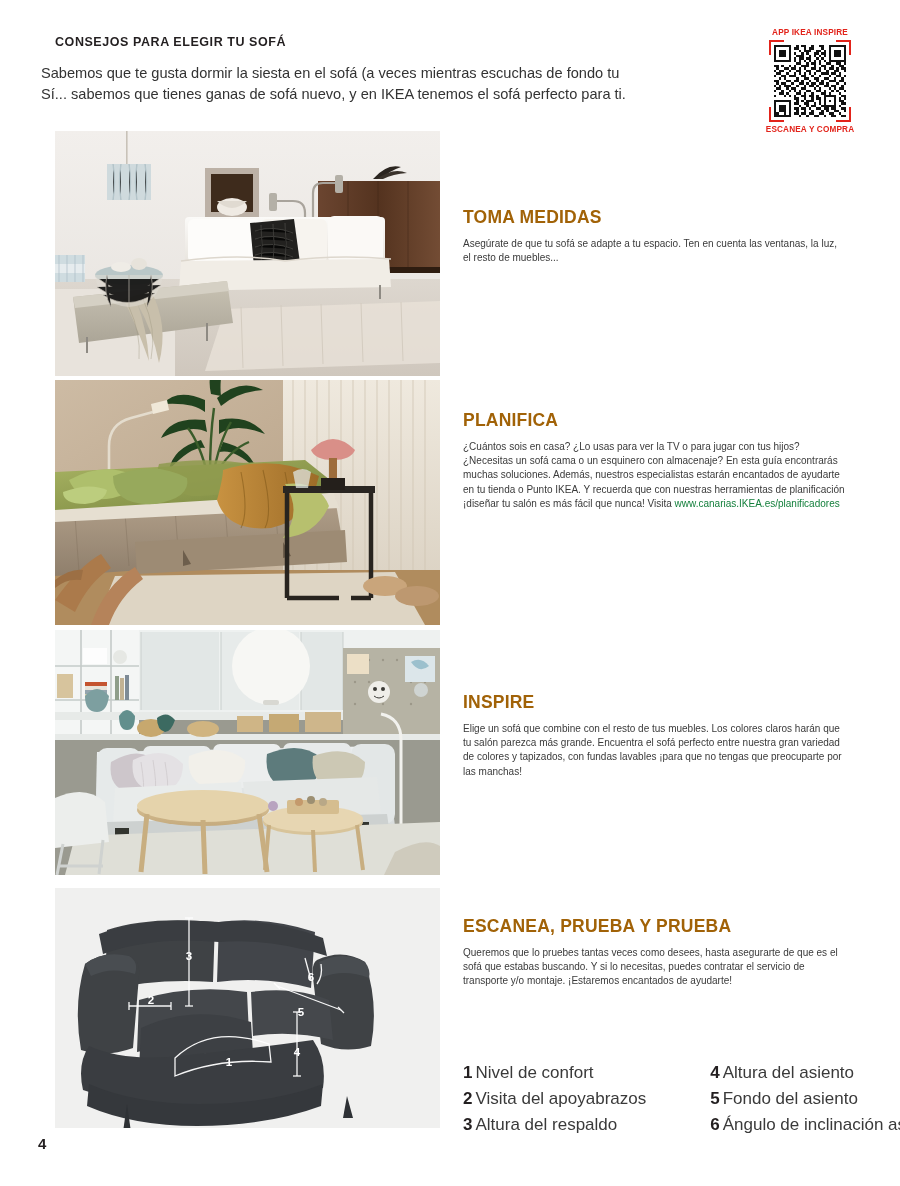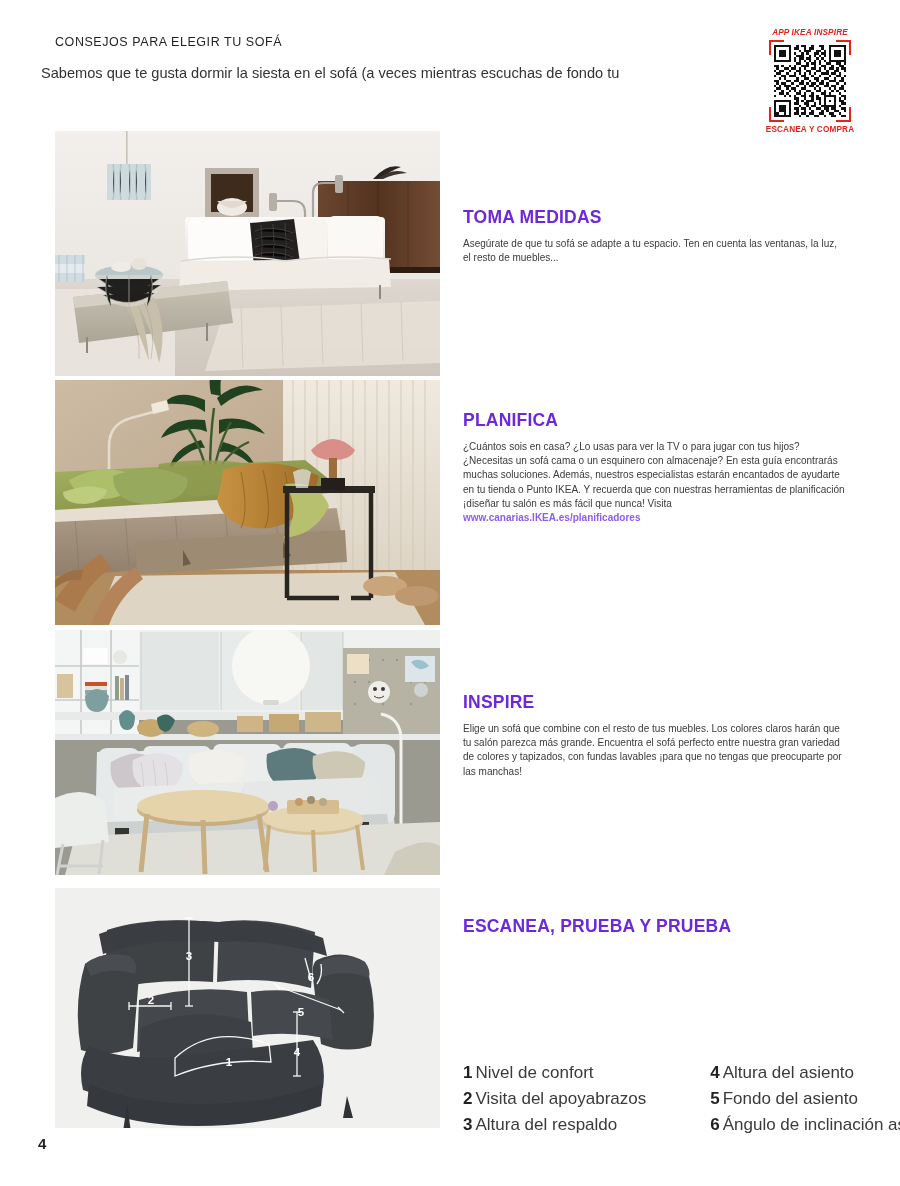--- a/index.html
+++ b/index.html
@@ -20,21 +20,21 @@
     background: #ffffff;
     overflow: hidden;
   }
 
   
   .eyebrow {
     position: absolute;
     left: 55px;
     top: 35px;
     font-size: 12.5px;
-    font-weight: 400;
+    font-weight: 700;
     letter-spacing: 0.045em;
     color: #231f20;
   }
   .intro {
     position: absolute;
     left: 41px;
     top: 63px;
     width: 610px;
     font-size: 14.6px;
     line-height: 1.45;
@@ -50,21 +50,21 @@
     width: 106px;
     text-align: center;
   }
   .qr-caption {
     font-size: 8.2px;
     font-weight: 700;
     letter-spacing: 0.02em;
     color: #e2231a;
     line-height: 1.1;
   }
-  .qr-caption.top { margin-bottom: 3px; font-style: italic; }
+  .qr-caption.top { margin-bottom: 3px; }
   .qr-caption.bottom { margin-top: 3px; }
   .qr-frame {
     position: relative;
     width: 82px;
     height: 82px;
     margin: 0 auto;
     padding: 5px;
     box-sizing: border-box;
   }
   .qr-corner {
@@ -101,29 +101,29 @@
   .copy {
     position: absolute;
     left: 408px;
     width: 382px;
   }
   .copy h2 {
     margin: 0 0 9px 0;
     font-size: 17.5px;
     font-weight: 700;
     letter-spacing: 0.012em;
-    color: #6d28d9;
+    color: #a16207;
   }
   .copy p {
     margin: 0;
     font-size: 10px;
     line-height: 1.42;
     color: #3a3a3a;
   }
-  .copy p .u { font-weight: 700; color: #8b5cf6; }
+  .copy p .u { font-weight: 400; color: #15803d; }
 
   
   .diagram-panel {
     position: absolute;
     left: 0;
     top: 0;
     width: 385px;
     height: 240px;
     background: #f0f0ef;
   }
@@ -163,20 +163,21 @@
 </style>
 </head>
 <body>
 
 <div class="page">
 
   <div class="eyebrow">CONSEJOS PARA ELEGIR TU SOFÁ</div>
 
   <div class="intro">
     <div>Sabemos que te gusta dormir la siesta en el sofá (a veces mientras escuchas de fondo tu</div>
+    <div>Sí... sabemos que tienes ganas de sofá nuevo, y en IKEA tenemos el sofá perfecto para ti.</div>
   </div>
 
   <div class="qr-badge">
     <div class="qr-caption top">APP IKEA INSPIRE</div>
     <div class="qr-frame">
       <span class="qr-corner tl"></span>
       <span class="qr-corner tr"></span>
       <span class="qr-corner bl"></span>
       <span class="qr-corner br"></span>
       <svg class="qr-matrix" viewBox="0 0 29 29" shape-rendering="crispEdges">
@@ -725,20 +726,21 @@
           <text x="134" y="72" text-anchor="middle">3</text>
           <text x="242" y="168" text-anchor="middle">4</text>
           <text x="246" y="128" text-anchor="middle">5</text>
           <text x="256" y="93" text-anchor="middle">6</text>
         </g>
       </svg>
     </div>
 
     <div class="copy" style="top:28px;">
       <h2>ESCANEA, PRUEBA Y PRUEBA</h2>
+      <p>Queremos que lo pruebes tantas veces como desees, hasta asegurarte de que es el sofá que estabas buscando. Y si lo necesitas, puedes contratar el servicio de transporte y/o montaje. ¡Estaremos encantados de ayudarte!</p>
     </div>
 
     <div class="legend" style="top:172px;">
       <ol>
         <li><span class="num">1</span><span>Nivel de confort</span></li>
         <li><span class="num">2</span><span>Visita del apoyabrazos</span></li>
         <li><span class="num">3</span><span>Altura del respaldo</span></li>
       </ol>
       <ol>
         <li><span class="num">4</span><span>Altura del asiento</span></li>

